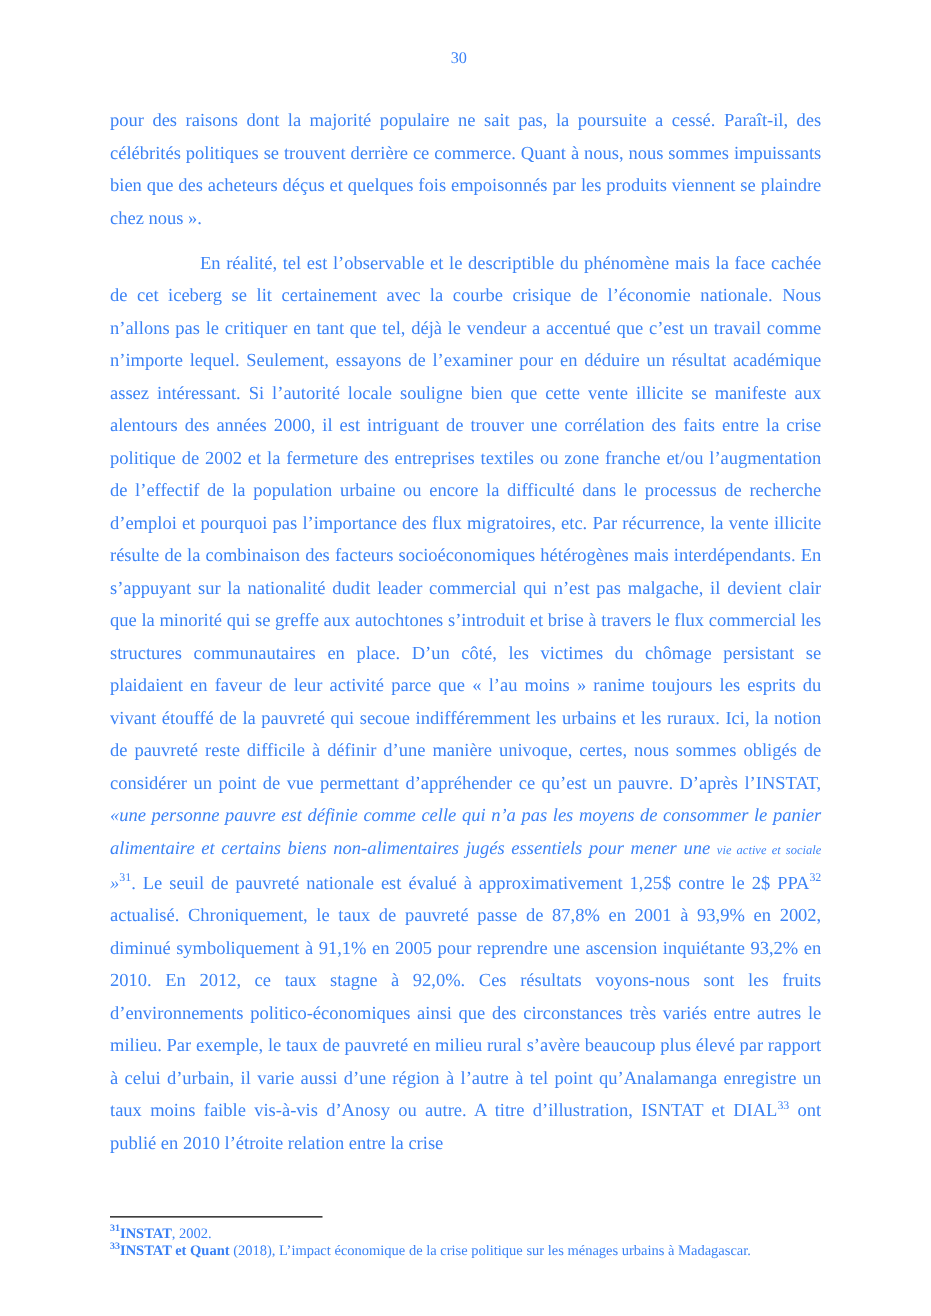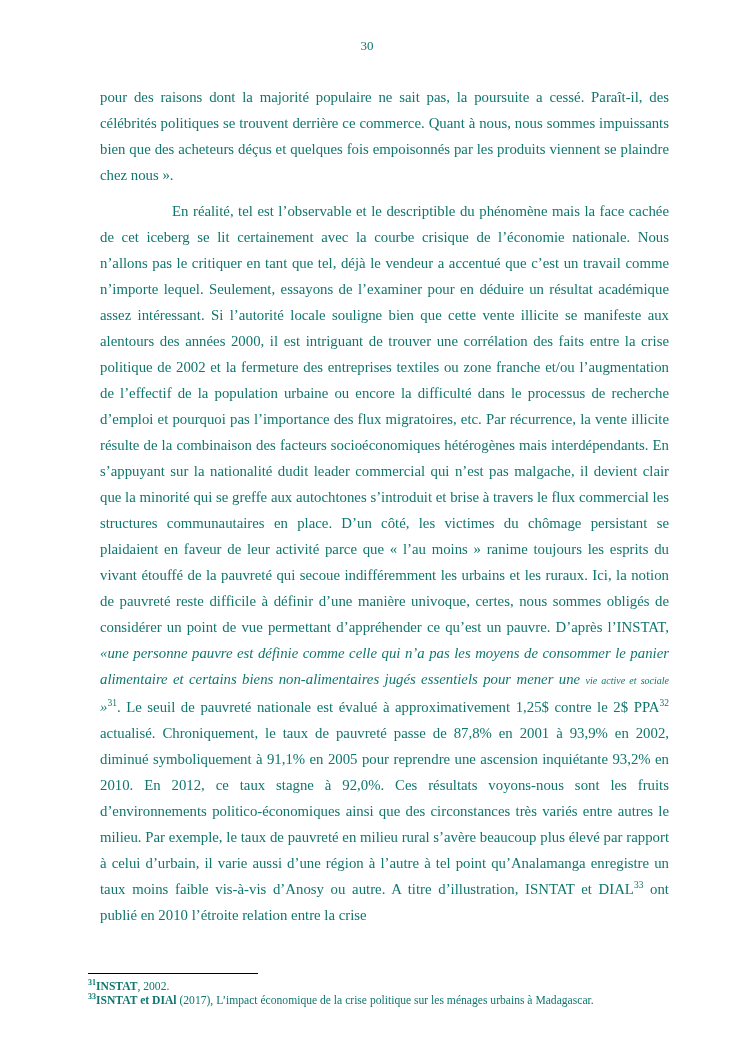--- a/index.html
+++ b/index.html
@@ -2,36 +2,36 @@
 <html><head>
 <meta charset="utf-8">
 <style>
   html, body { margin: 0; padding: 0; }
   body { background: #ffffff; }
   .page {
     position: relative;
     width: 734px;
     height: 1053px;
     background: #ffffff;
-    color: #0f766e;
+    color: #3b82f6;
     font-family: "Liberation Serif", "DejaVu Serif", serif;
     overflow: hidden;
   }
   .page-number {
     position: absolute;
     top: 38px;
     left: 0;
     right: 0;
     text-align: center;
     font-size: 13px;
   }
   .content {
     position: absolute;
     top: 84px;
-    left: 100px;
+    left: 88px;
     width: 569px;
     text-align: justify;
     font-size: 14.8px;
     line-height: 26px;
   }
   .para { margin: 0 0 10px 0; }
   .para.indent { text-indent: 72px; }
   .run-italic { font-style: italic; margin-top: 32px; }
   .run-italic-small { font-style: italic; font-size: 10px; }
   .run-bold { font-weight: bold; }
@@ -66,16 +66,16 @@
 
   <div class="content">
       <p class="para"><span>pour des raisons dont la majorité populaire ne sait pas, la poursuite a cessé. Paraît-il, des célébrités politiques se trouvent derrière ce commerce. Quant à nous, nous sommes impuissants bien que des acheteurs déçus et quelques fois empoisonnés par les produits viennent se plaindre chez nous ».</span></p>
       <p class="para indent"><span>En réalité, tel est l’observable et le descriptible du phénomène mais la face cachée de cet iceberg se lit certainement avec la courbe crisique de l’économie nationale. Nous n’allons pas le critiquer en tant que tel, déjà le vendeur a accentué que c’est un travail comme n’importe lequel. Seulement, essayons de l’examiner pour en déduire un résultat académique assez intéressant. Si l’autorité locale souligne bien que cette vente illicite se manifeste aux alentours des années 2000, il est intriguant de trouver une corrélation des faits entre la crise politique de 2002 et la fermeture des entreprises textiles ou zone franche et/ou l’augmentation de l’effectif de la population urbaine ou encore la difficulté dans le processus de recherche d’emploi et pourquoi pas l’importance des flux migratoires, etc. Par récurrence, la vente illicite résulte de la combinaison des facteurs socioéconomiques hétérogènes mais interdépendants. En s’appuyant sur la nationalité dudit leader commercial qui n’est pas malgache, il devient clair que la minorité qui se greffe aux autochtones s’introduit et brise à travers le flux commercial les structures communautaires en place. D’un côté, les victimes du chômage persistant se plaidaient en faveur de leur activité parce que « l’au moins » ranime toujours les esprits du vivant étouffé de la pauvreté qui secoue indifféremment les urbains et les ruraux. Ici, la notion de pauvreté reste difficile à définir d’une manière univoque, certes, nous sommes obligés de considérer un point de vue permettant d’appréhender ce qu’est un pauvre. D’après l’INSTAT, </span><span class="run-italic">«une personne pauvre est définie comme celle qui n’a pas les moyens de consommer le panier alimentaire et certains biens non-alimentaires jugés essentiels pour mener une </span><span class="run-italic-small">vie active et sociale</span><span class="run-italic"> »</span><span class="run-sup">31</span><span>. Le seuil de pauvreté nationale est évalué à approximativement 1,25$ contre le 2$ PPA</span><span class="run-sup">32</span><span> actualisé. Chroniquement, le taux de pauvreté passe de 87,8% en 2001 à 93,9% en 2002, diminué symboliquement à 91,1% en 2005 pour reprendre une ascension inquiétante 93,2% en 2010. En 2012, ce taux stagne à 92,0%. Ces résultats voyons-nous sont les fruits d’environnements politico-économiques ainsi que des circonstances très variés entre autres le milieu. Par exemple, le taux de pauvreté en milieu rural s’avère beaucoup plus élevé par rapport à celui d’urbain, il varie aussi d’une région à l’autre à tel point qu’Analamanga enregistre un taux moins faible vis-à-vis d’Anosy ou autre. A titre d’illustration, ISNTAT et DIAL</span><span class="run-sup">33</span><span> ont publié en 2010 l’étroite relation entre la crise</span></p>
     </div>
 
   <div class="footnotes">
     <div class="footnote-rule"></div>
     <div>
         <div class="footnote"><span class="run-sup run-bold">31</span><span class="run-bold">INSTAT</span><span>, 2002.</span></div>
-        <div class="footnote"><span class="run-sup run-bold">33</span><span class="run-bold">ISNTAT et DIAl</span><span> (2017), L’impact économique de la crise politique sur les ménages urbains à Madagascar.</span></div>
+        <div class="footnote"><span class="run-sup run-bold">33</span><span class="run-bold">INSTAT et Quant</span><span> (2018), L’impact économique de la crise politique sur les ménages urbains à Madagascar.</span></div>
       </div>
   </div>
 </div>
 
 </body></html>

